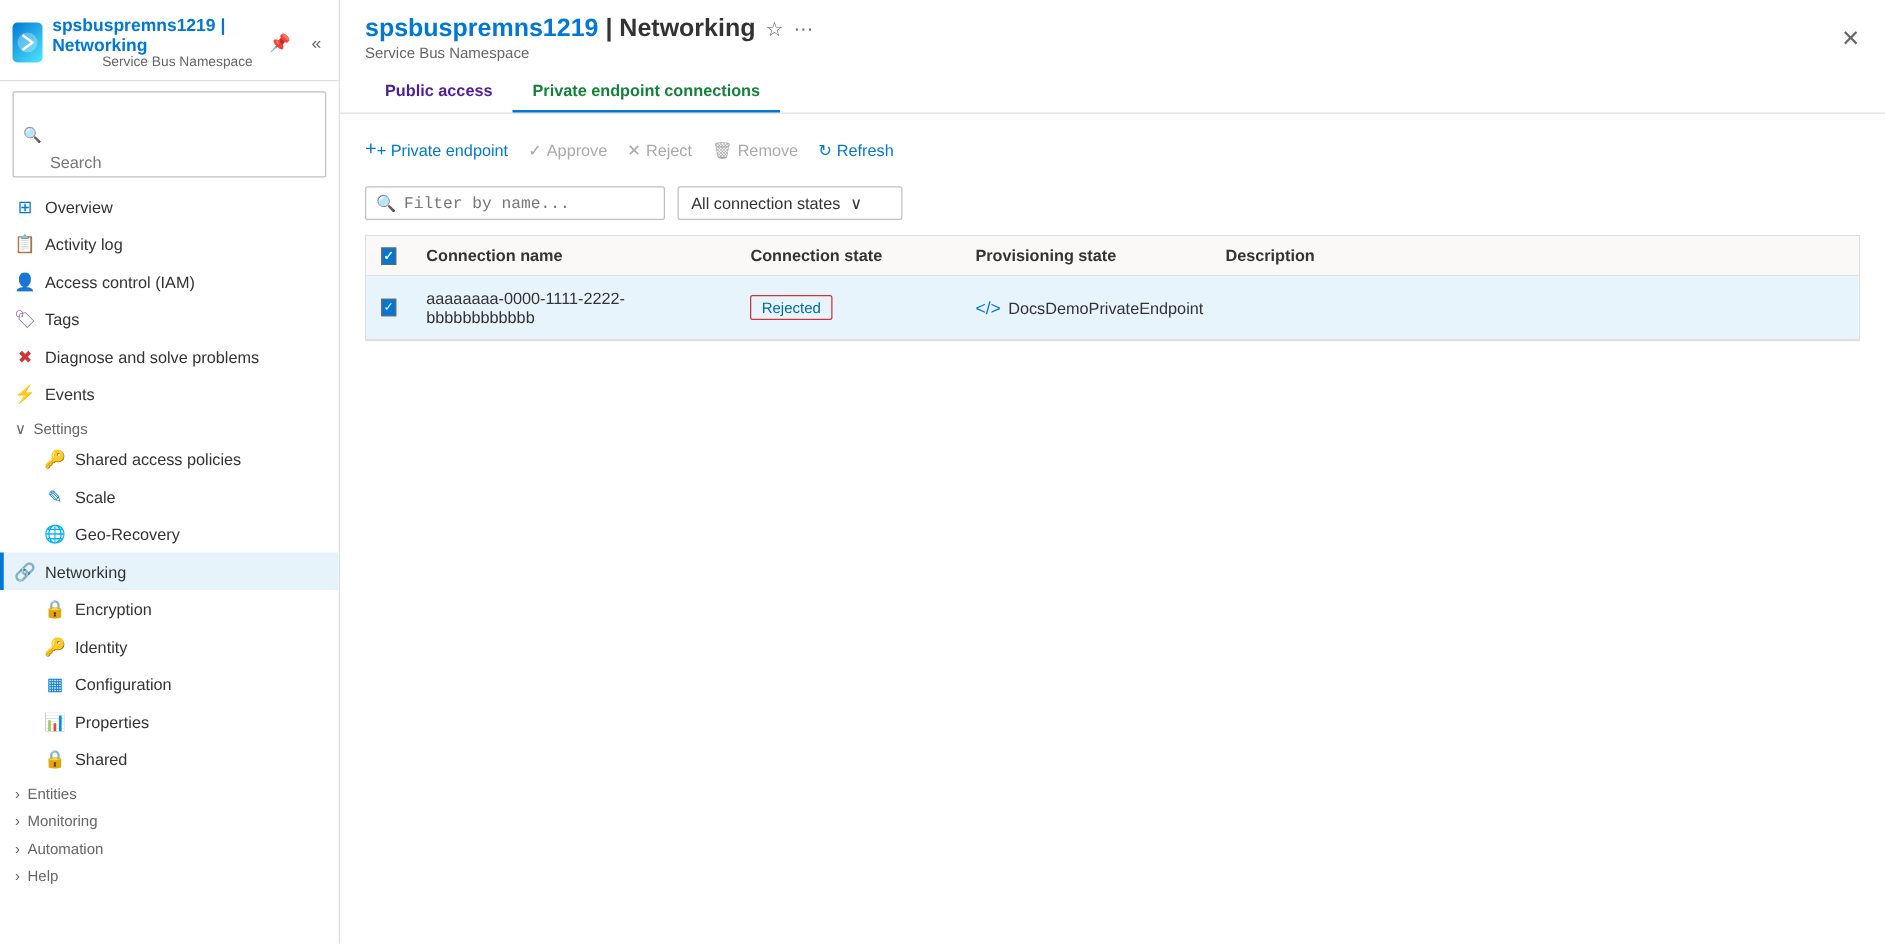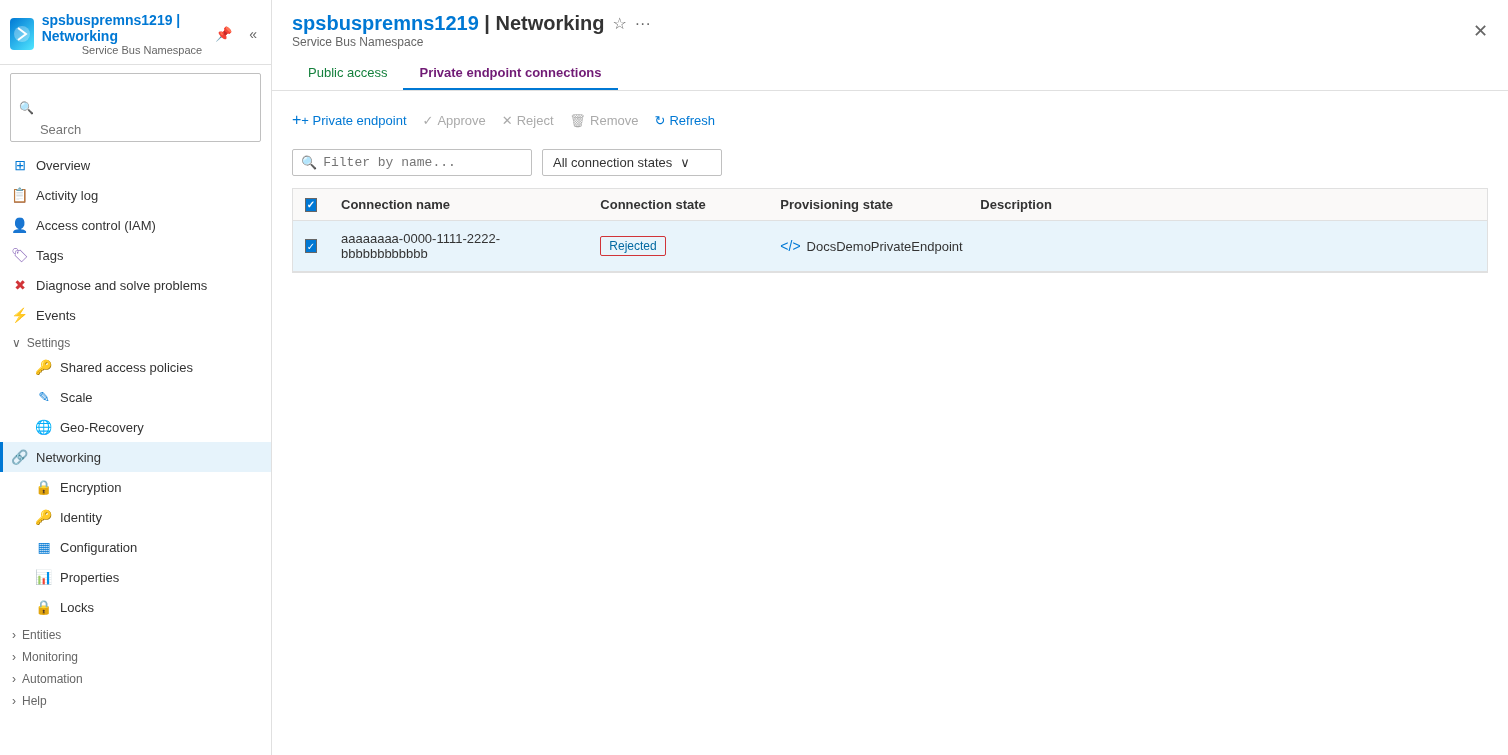--- a/index.html
+++ b/index.html
@@ -26,22 +26,22 @@
 
     
     .main { flex: 1; display: flex; flex-direction: column; overflow: hidden; }
     .page-header { padding: 12px 20px 0 20px; border-bottom: 1px solid #e0e0e0; }
     .page-title-row { display: flex; align-items: center; gap: 10px; margin-bottom: 8px; }
     .star-btn { background: none; border: none; cursor: pointer; color: #666; font-size: 16px; }
     .more-btn { background: none; border: none; cursor: pointer; color: #666; font-size: 16px; }
     .close-btn { margin-left: auto; background: none; border: none; cursor: pointer; color: #666; font-size: 18px; }
 
     .tabs { display: flex; gap: 0; }
-    .tab { padding: 8px 16px; cursor: pointer; border-bottom: 2px solid transparent; color: #15803d; font-size: 13px; }
-    .tab.active { color: #701a75; border-bottom: 2px solid #0078d4; font-weight: 600; }
+    .tab { padding: 8px 16px; cursor: pointer; border-bottom: 2px solid transparent; color: #4c1d95; font-size: 13px; font-weight: bold; }
+    .tab.active { color: #15803d; border-bottom: 2px solid #0078d4; font-weight: 600; }
 
     .content { flex: 1; padding: 16px 20px; overflow-y: auto; }
 
     
     .toolbar { display: flex; align-items: center; gap: 16px; margin-bottom: 16px; flex-wrap: wrap; }
     .toolbar-btn { display: flex; align-items: center; gap: 4px; background: none; border: none; cursor: pointer; color: #0078d4; font-size: 13px; padding: 4px 0; }
     .toolbar-btn.disabled { color: #aaa; cursor: default; }
 
     
     .filter-row { display: flex; align-items: center; gap: 10px; margin-bottom: 12px; }
@@ -152,21 +152,21 @@
     <div class="nav-item sub-item">
       <span class="nav-icon icon-blue">▦</span>
       <span>Configuration</span>
     </div>
     <div class="nav-item sub-item">
       <span class="nav-icon icon-blue">📊</span>
       <span>Properties</span>
     </div>
     <div class="nav-item sub-item">
       <span class="nav-icon icon-blue">🔒</span>
-      <span>Locks</span>
+      <span>Shared</span>
     </div>
 
     <div class="nav-section">
       <span>›</span>
       <span>Entities</span>
     </div>
     <div class="nav-section">
       <span>›</span>
       <span>Monitoring</span>
     </div>

